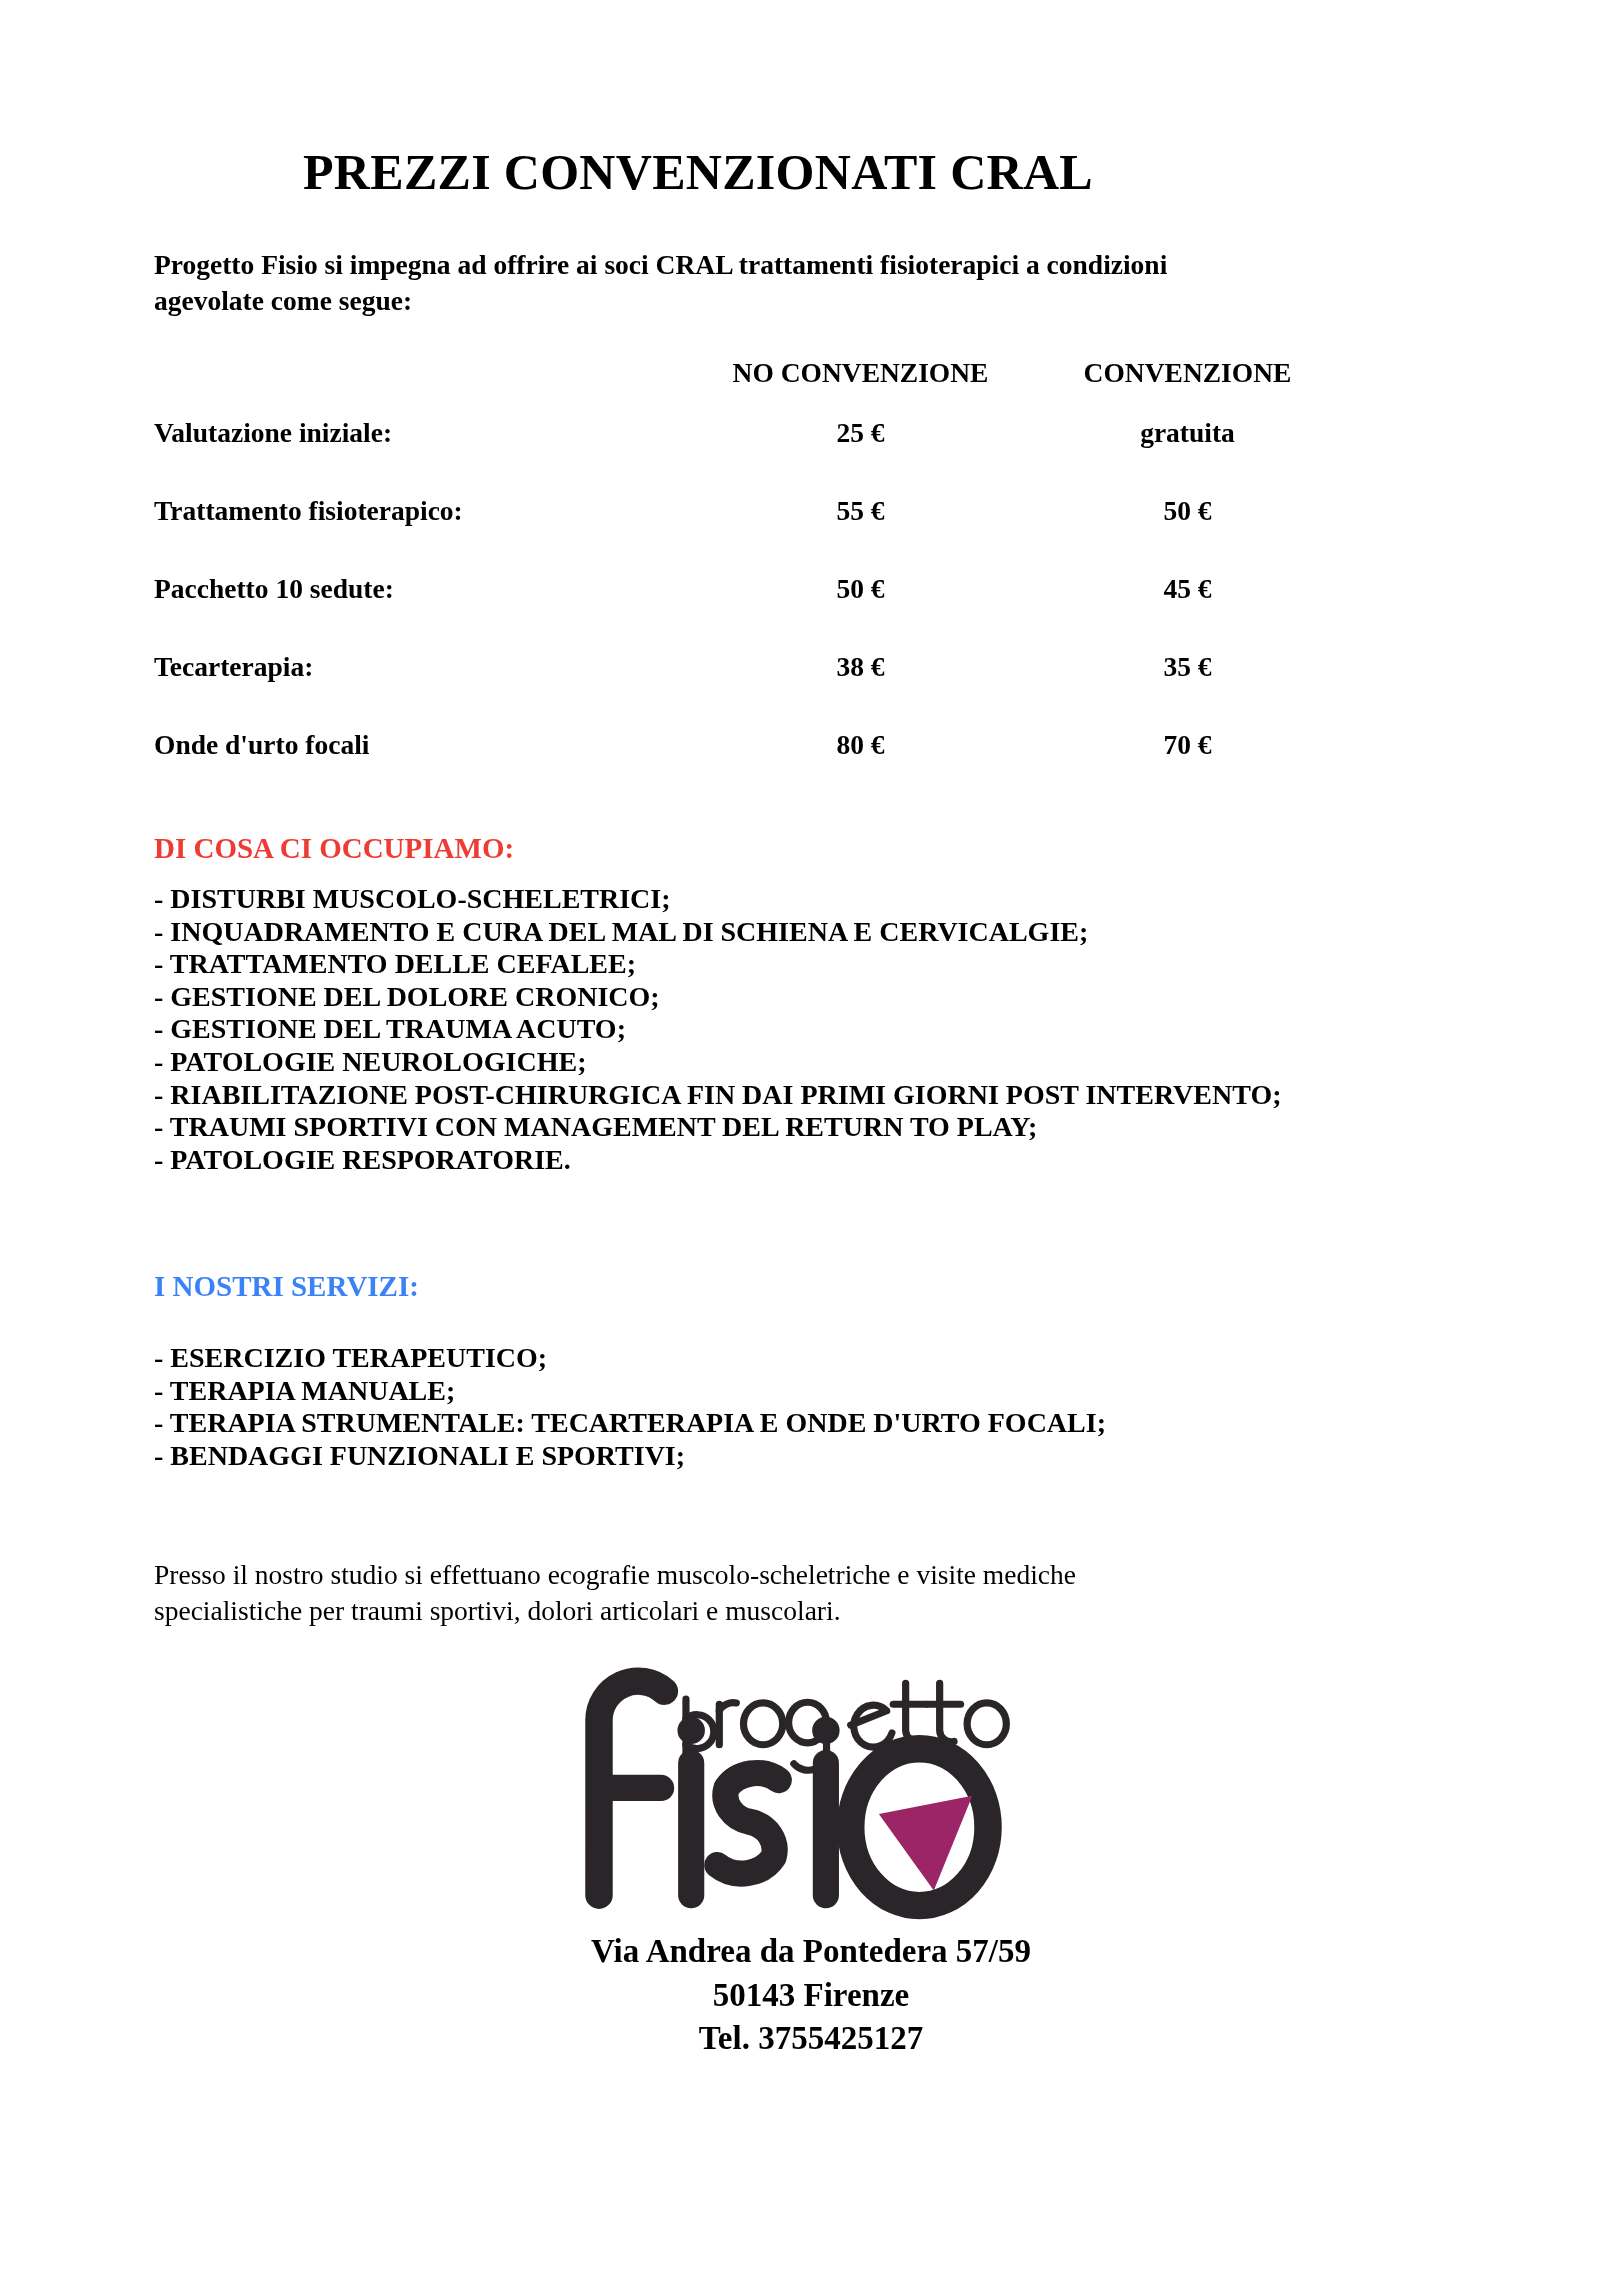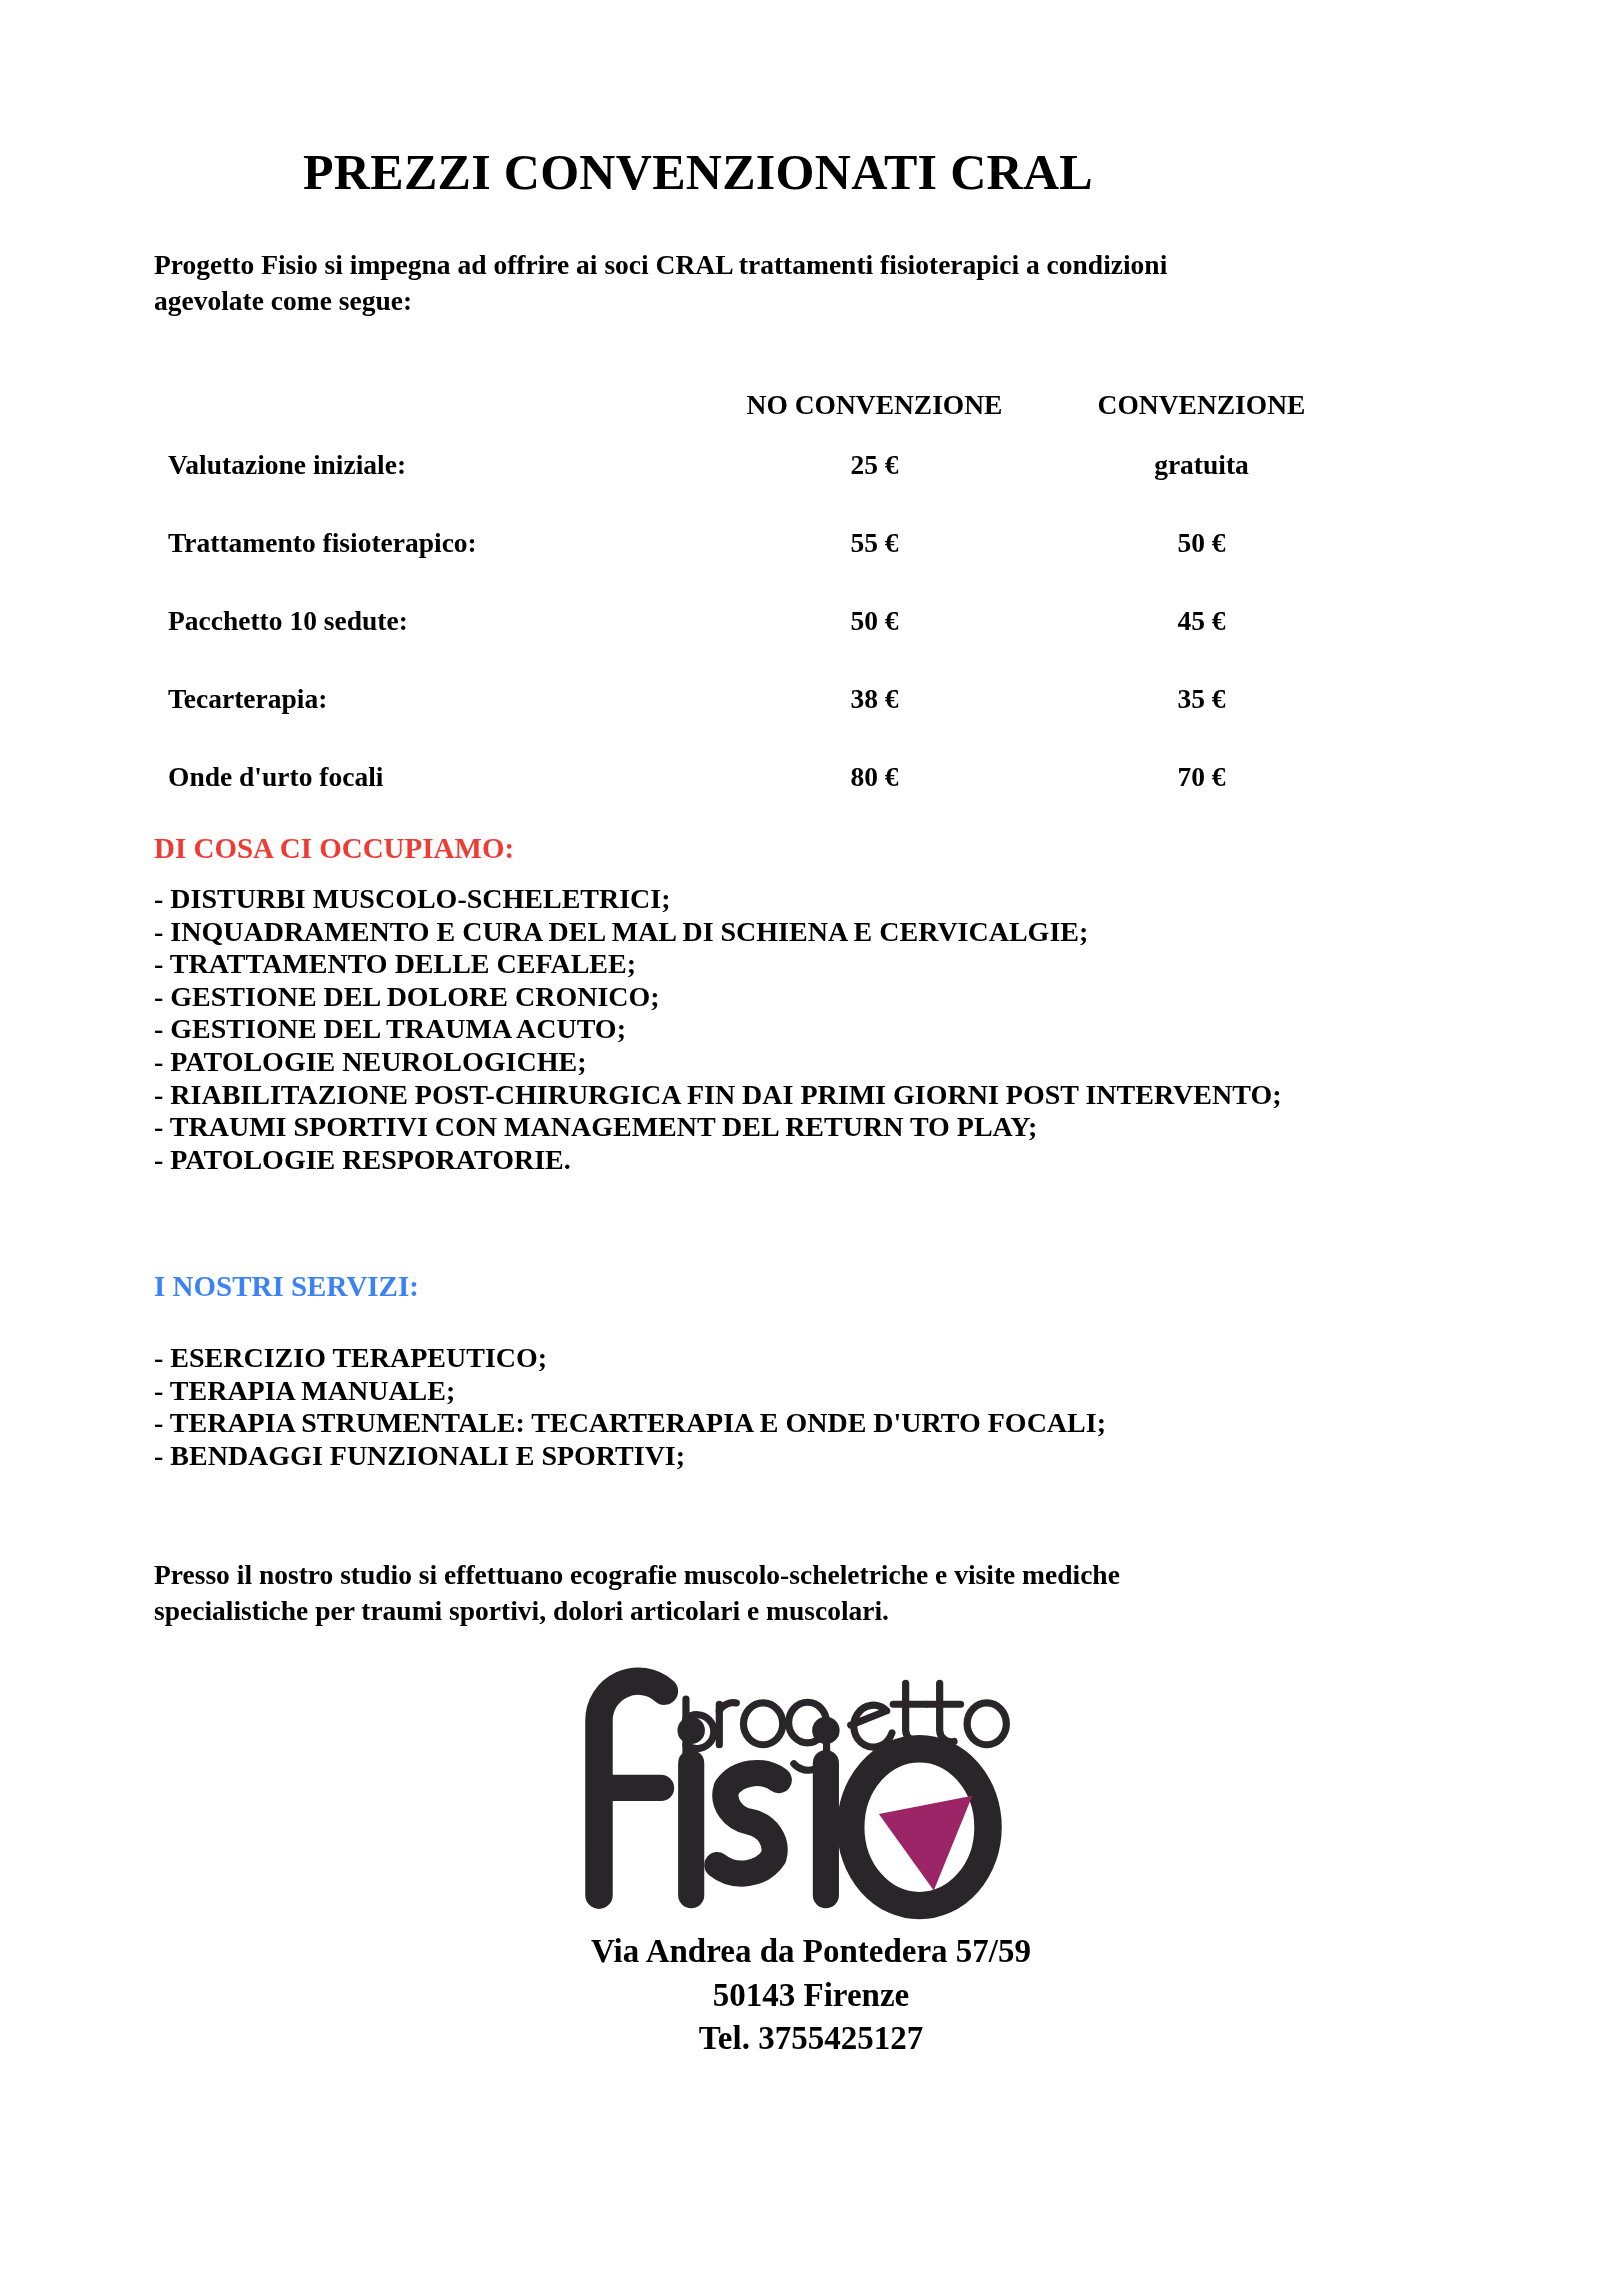--- a/index.html
+++ b/index.html
@@ -45,23 +45,22 @@
   }
   .intro .lastline {
     display: block;
     text-align: left;
   }
 
   
   .price-table {
     position: absolute;
     top: 357px;
-    left: 168px;
+    left: 154px;
     width: 1321px;
-    margin-top: 32px;
   }
   .price-head {
     position: relative;
     height: 60px;
   }
   .col-h1 {
     position: absolute;
     left: 543px;
     width: 327px;
     text-align: center;
@@ -131,21 +130,21 @@
     white-space: nowrap;
   }
 
   
   .closing {
     position: absolute;
     top: 1557px;
     left: 154px;
     width: 1321px;
     font-size: 27.5px;
-    font-weight: bold;
+    font-weight: normal;
     line-height: 1.32;
     text-align: justify;
     text-justify: inter-word;
   }
   .closing .lastline {
     display: block;
     text-align: left;
   }
 
   

